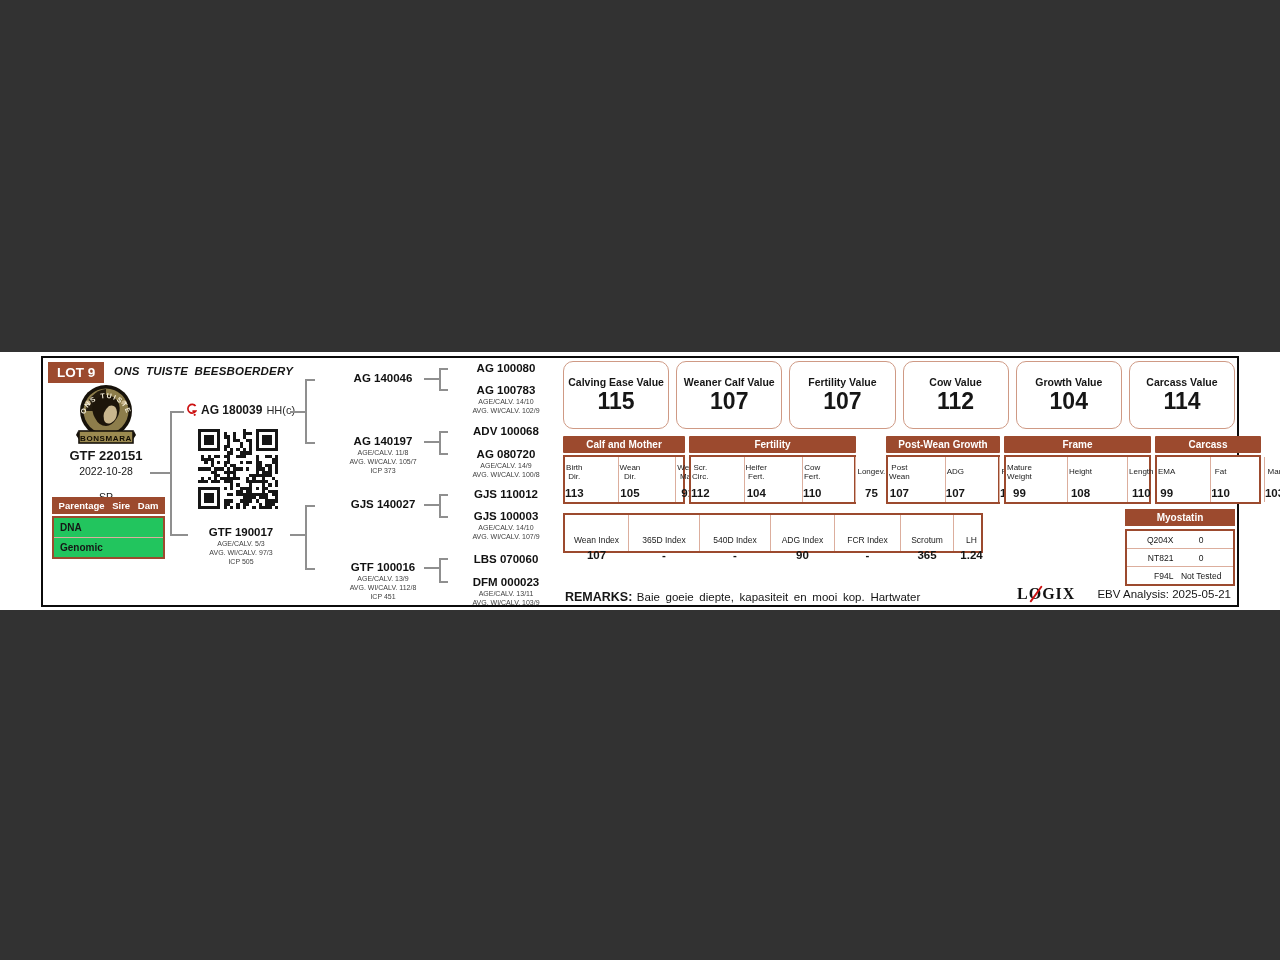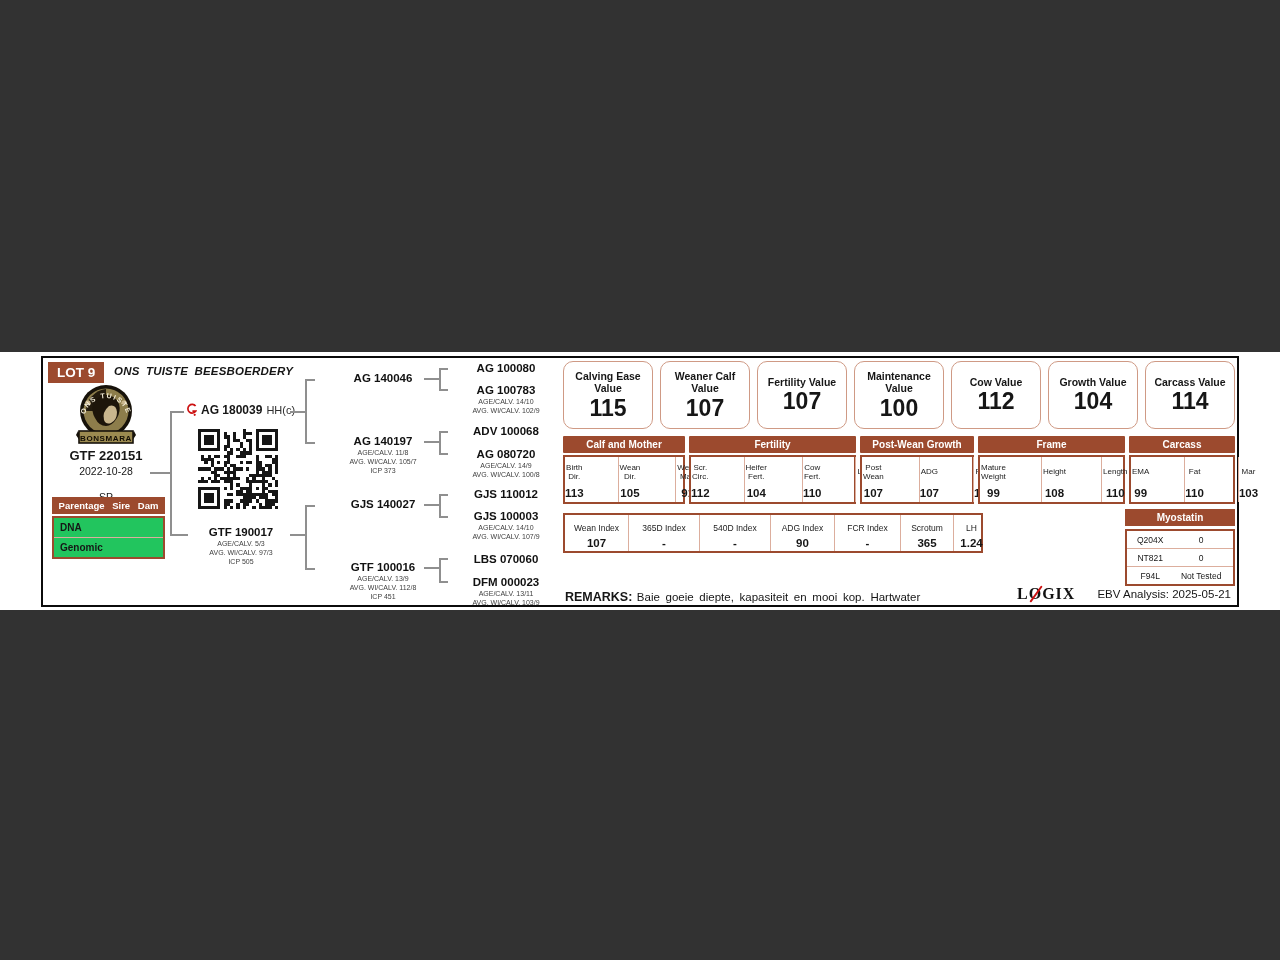--- a/index.html
+++ b/index.html
@@ -50,30 +50,30 @@
   .tcell{flex:1;display:flex;flex-direction:column;align-items:center;}
   .tcell + .tcell{border-left:1px solid var(--divider,#dcae9d);}
   .tcell-label{flex:1;display:flex;align-items:center;justify-content:center;text-align:center;
                font-size:8px;line-height:8.5px;padding:2px 1px 0 1px;color:#222;}
   .tcell-value{font-weight:bold;font-size:11.5px;line-height:14px;padding-bottom:2px;}
   
   .irow{position:absolute;left:520px;top:155px;width:416px;height:36px;
         border:2px solid var(--brown,#9c4a2e);display:flex;background:#fff;}
   .icell{display:flex;flex-direction:column;align-items:center;}
   .icell + .icell{border-left:1px solid var(--divider,#dcae9d);}
-  .icell-label{font-size:8.5px;line-height:10px;padding-top:8px;color:#222;}
+  .icell-label{font-size:8.5px;line-height:10px;padding-top:20px;color:#222;}
   .icell-value{font-weight:bold;font-size:11.5px;line-height:14px;padding-top:3px;}
   
   .myo-hd{position:absolute;left:1082px;top:151px;width:110px;height:17px;line-height:17px;
           background:var(--brown,#9c4a2e);color:#fff;font-weight:bold;font-size:10px;text-align:center;}
   .myo-box{position:absolute;left:1082px;top:171px;width:106px;border:2px solid var(--brown,#9c4a2e);
            background:#fff;}
   .myo-row{height:17px;display:flex;align-items:center;font-size:8.5px;}
   .myo-row + .myo-row{border-top:1px solid var(--divider,#dcae9d);}
-  .myo-gene{padding-left:0;flex:1;text-align:center;}
+  .myo-gene{padding-left:0;flex:1;text-align:right;}
   .myo-result{flex:1.2;text-align:center;padding-right:4px;}
   
   .remarks{position:absolute;left:522px;top:229px;white-space:nowrap;}
   .remarks-label{font-weight:bold;font-size:12.5px;}
   .remarks-text{font-size:11.5px;word-spacing:2.5px;}
   .footer{position:absolute;right:6px;top:227px;display:flex;align-items:center;gap:22px;}
   .logix{font-family:"Liberation Serif",serif;font-weight:bold;font-size:16px;letter-spacing:1px;color:#111;}
   .logix-o{position:relative;display:inline-block;}
   .logix-o::after{content:'';position:absolute;left:46%;top:-8%;width:2px;height:112%;
                   background:var(--red,#cc1111);transform:rotate(36deg);border-radius:1px;}
@@ -441,24 +441,20 @@
         </div>
         <div class="vbox">
           <div class="vbox-label">Weaner Calf Value</div>
           <div class="vbox-value">107</div>
         </div>
         <div class="vbox">
           <div class="vbox-label">Fertility Value</div>
           <div class="vbox-value">107</div>
         </div>
         <div class="vbox">
-          <div class="vbox-label">Maintenance Value</div>
-          <div class="vbox-value">100</div>
-        </div>
-        <div class="vbox">
           <div class="vbox-label">Cow Value</div>
           <div class="vbox-value">112</div>
         </div>
         <div class="vbox">
           <div class="vbox-label">Growth Value</div>
           <div class="vbox-value">104</div>
         </div>
         <div class="vbox">
           <div class="vbox-label">Carcass Value</div>
           <div class="vbox-value">114</div>
@@ -496,21 +492,21 @@
             <div class="tcell">
               <div class="tcell-label">Cow Fert.</div>
               <div class="tcell-value">110</div>
             </div>
             <div class="tcell">
               <div class="tcell-label">Longev.</div>
               <div class="tcell-value">75</div>
             </div>
           </div>
         </div>
-        <div class="tgroup" style="width: 114px; flex: 0 0 114px;">
+        <div class="tgroup" style="width: 114px; flex: 0 0 114px; margin-left: 26px;">
           <div class="tgroup-hd">Post-Wean Growth</div>
           <div class="tgroup-box">
             <div class="tcell">
               <div class="tcell-label">Post Wean</div>
               <div class="tcell-value">107</div>
             </div>
             <div class="tcell">
               <div class="tcell-label">ADG</div>
               <div class="tcell-value">107</div>
             </div>

